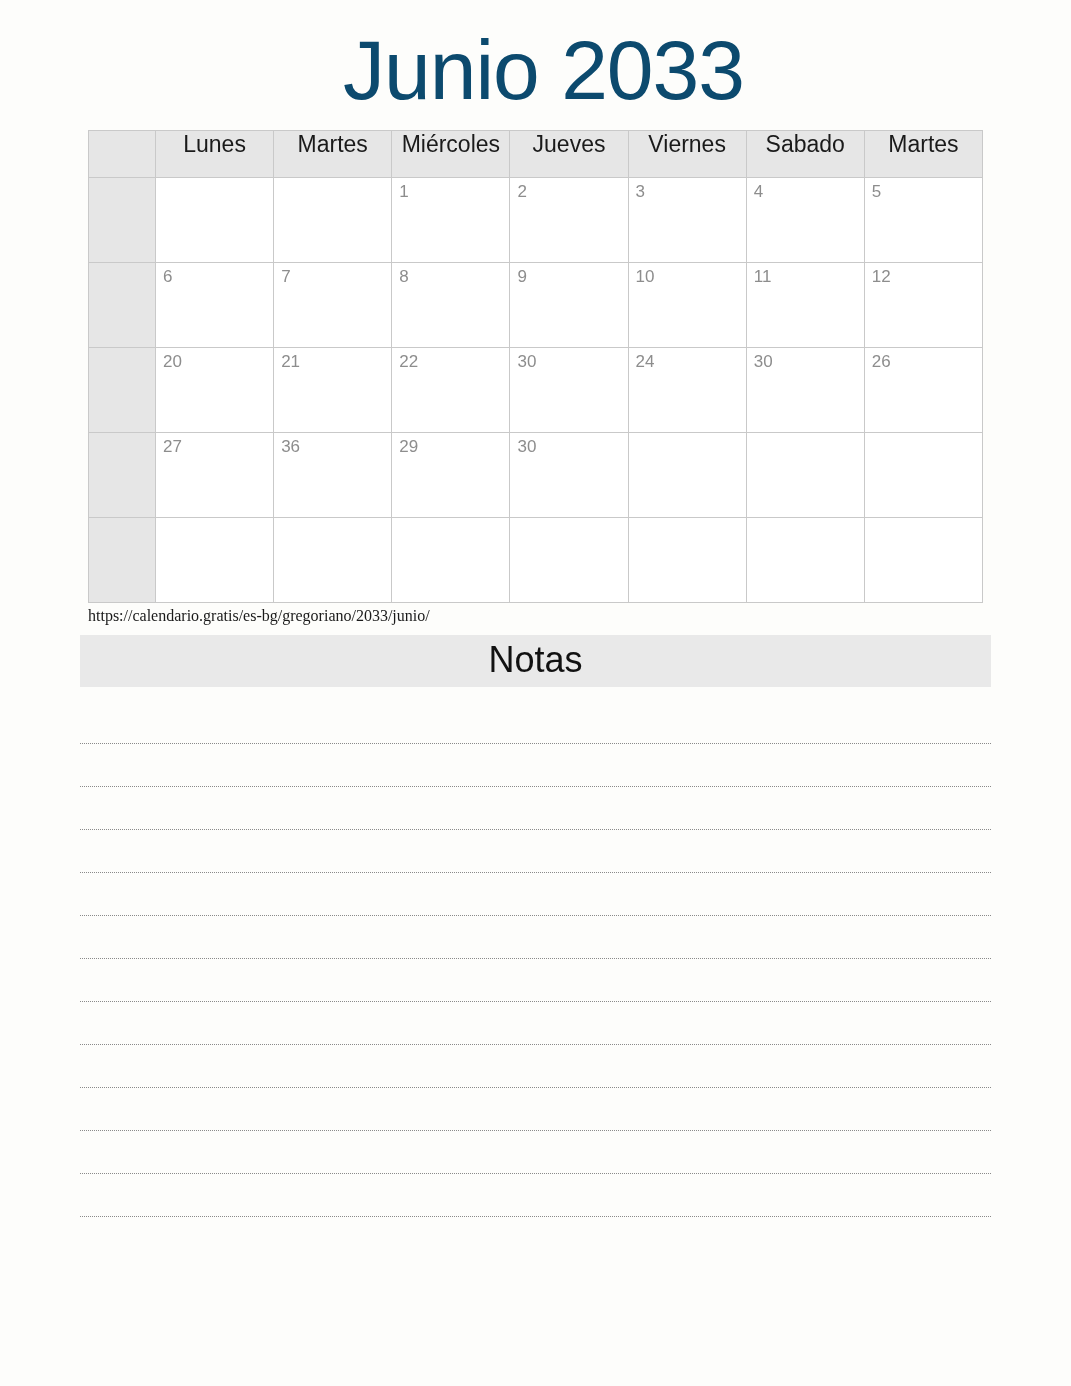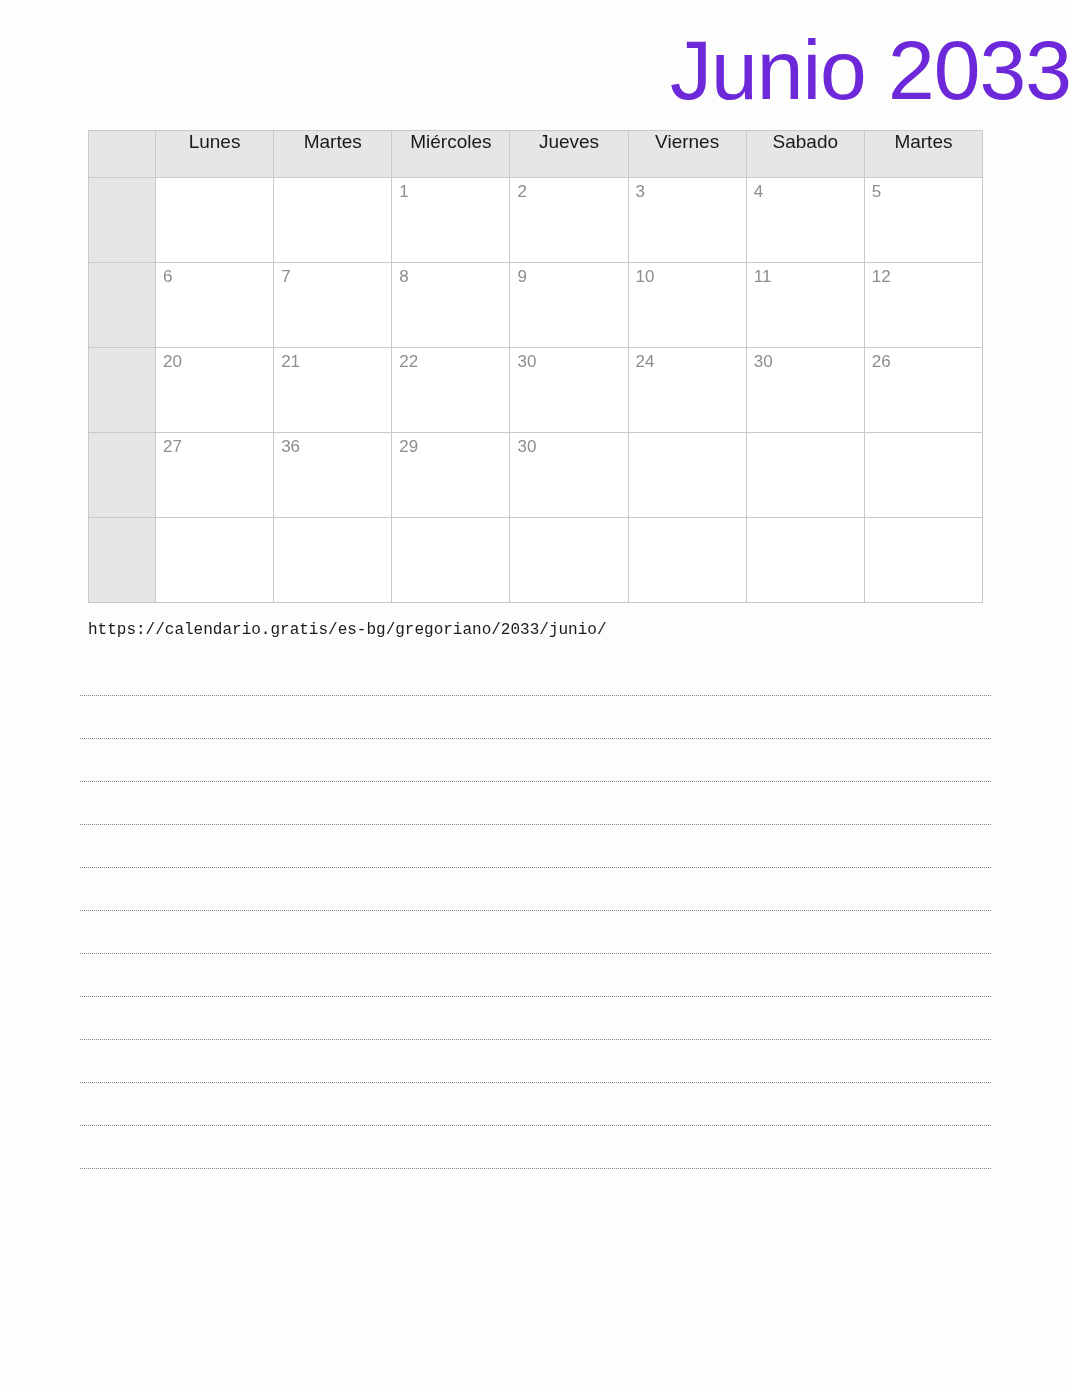--- a/index.html
+++ b/index.html
@@ -16,27 +16,27 @@
     overflow: hidden;
   }
   .page {
     width: 1071px;
     height: 1386px;
     box-sizing: border-box;
     padding: 0;
     position: relative;
   }
   .title {
-    text-align: right;
+    text-align: center;
     font-size: 84px;
     font-weight: 400;
     letter-spacing: -1px;
     margin: 28px 0 18px 16px;
     line-height: 1.0;
-    color: #6d28d9;
+    color: #0c4a6e;
   }
   .calendar-wrap {
     margin: 0 88px 0 88px;
     width: 895px;
   }
   table.calendar {
     border-collapse: collapse;
     width: 895px;
     table-layout: fixed;
   }
@@ -45,21 +45,21 @@
     padding: 0;
     vertical-align: top;
   }
   thead th.spacer-head {
     width: 66px;
     background: #e6e6e6;
     border: 1px solid #c9c9c9;
   }
   thead th.dayname {
     background: #e6e6e6;
-    font-size: 19px;
+    font-size: 23px;
     font-weight: 400;
     text-align: center;
     height: 46px;
     color: #1a1a1a;
   }
   td.spacer-cell {
     background: #e6e6e6;
     border-left: 1px solid #c9c9c9;
     border-right: 1px solid #c9c9c9;
     border-top: none;
@@ -72,24 +72,24 @@
   }
   td.day span.num {
     position: absolute;
     top: 4px;
     left: 7px;
     font-size: 17px;
     color: #8d8d8d;
     font-family: "Liberation Sans", sans-serif;
   }
   .url {
-    margin: 18px 0 0 88px;
+    margin: 4px 0 0 88px;
     font-size: 16px;
     color: #1a1a1a;
-    font-family: Liberation Mono, monospace;
+    font-family: Liberation Serif, serif;
   }
   .notes-header {
     margin: 10px 80px 0 80px;
     background: #e9e9e9;
     text-align: center;
     font-size: 36px;
     font-weight: 400;
     padding: 4px 0 6px 0;
     color: #111;
     letter-spacing: 0px;
@@ -243,20 +243,21 @@
           <td class="day">
               <span class="num"></span>
             </td>
         </tr>
       </tbody>
     </table>
   </div>
 
   <div class="url">https://calendario.gratis/es-bg/gregoriano/2033/junio/</div>
 
+  <div class="notes-header">Notas</div>
 
   <div class="notes-lines">
     <div class="note-line"></div>
     <div class="note-line"></div>
     <div class="note-line"></div>
     <div class="note-line"></div>
     <div class="note-line"></div>
     <div class="note-line"></div>
     <div class="note-line"></div>
     <div class="note-line"></div>

